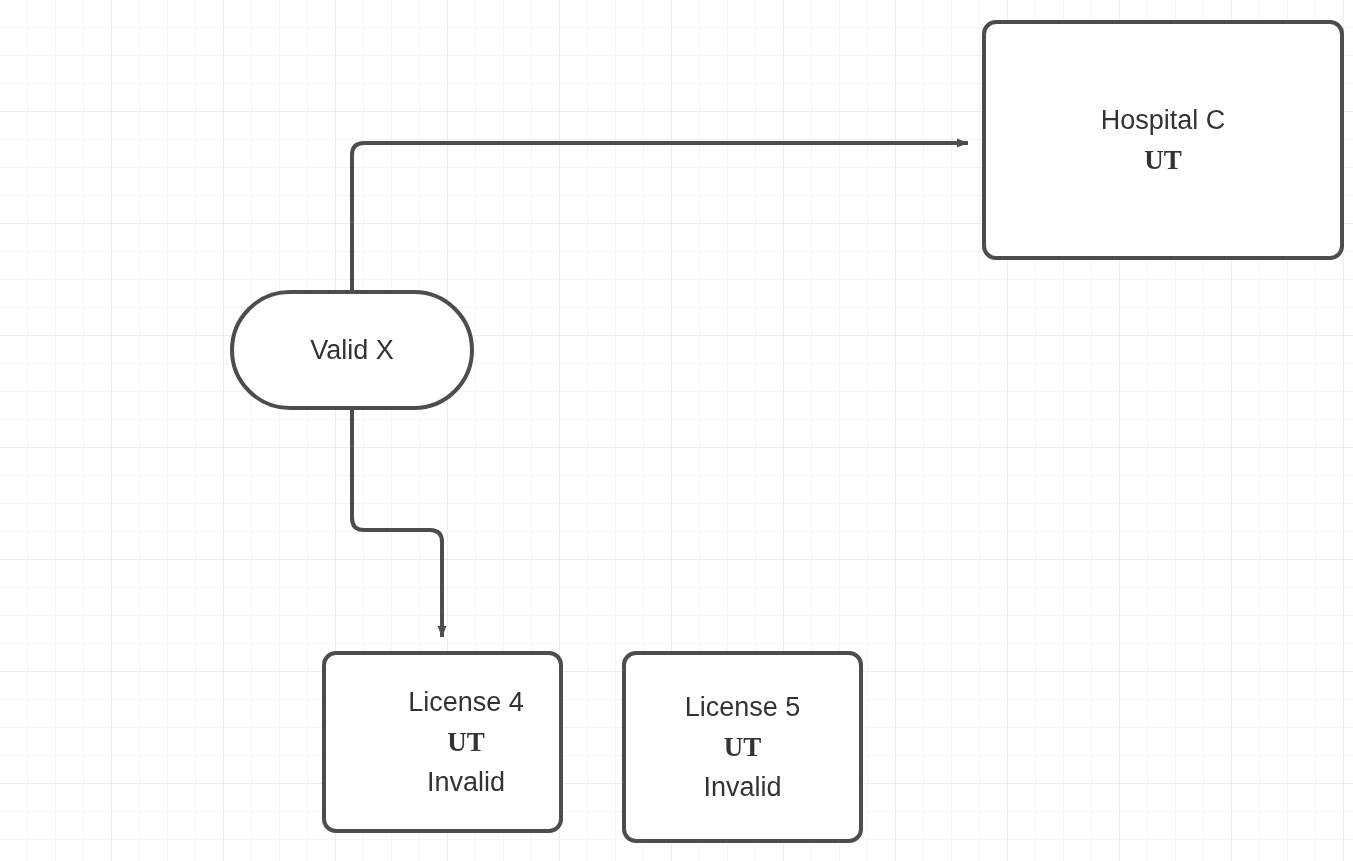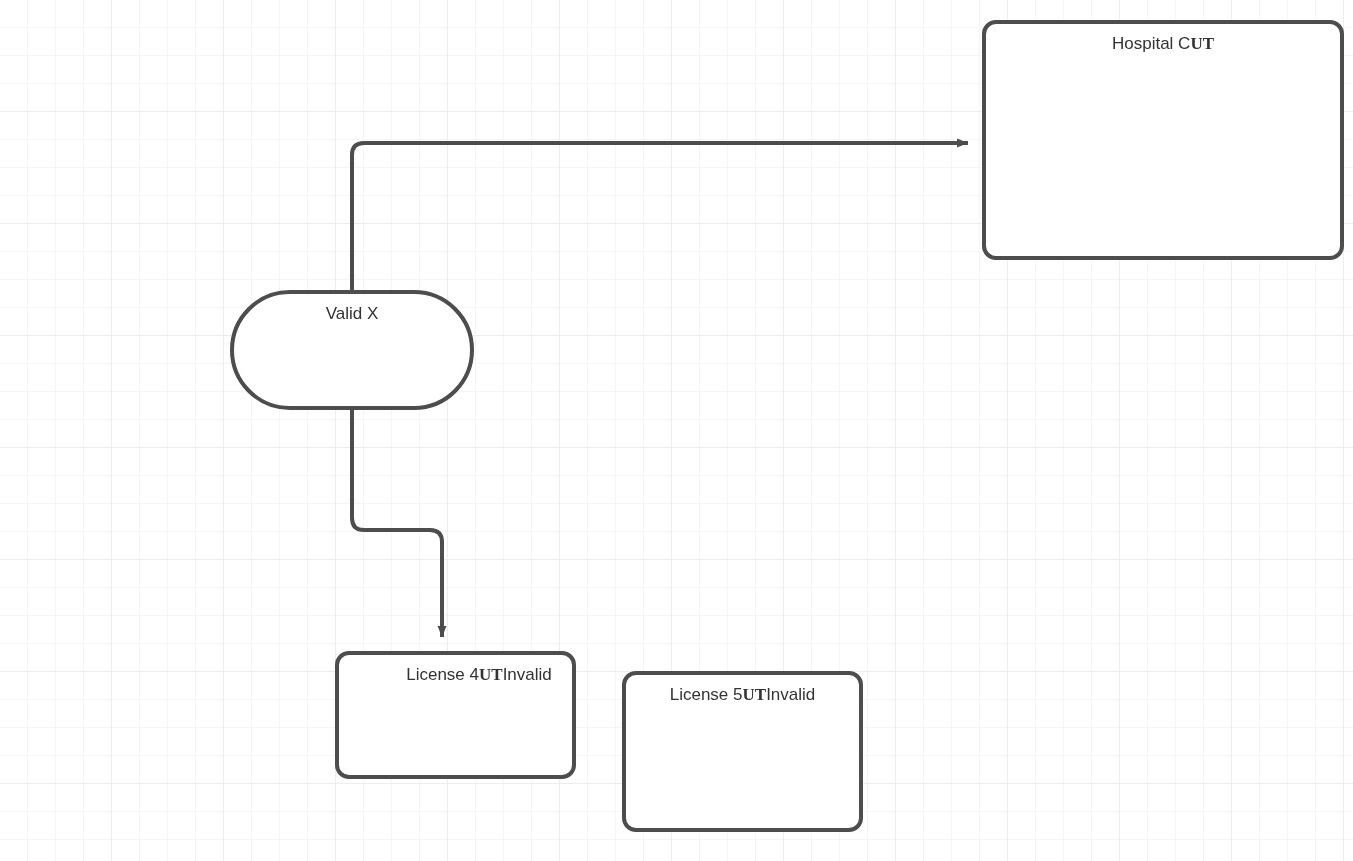--- a/index.html
+++ b/index.html
@@ -28,38 +28,38 @@
     width: 1353px;
     height: 861px;
     pointer-events: none;
   }
   .node {
     position: absolute;
     box-sizing: border-box;
     background: #ffffff;
     border: 4px solid #4d4d4d;
     display: flex;
-    flex-direction: row;
-    align-items: flex-start;
+    flex-direction: column;
+    align-items: center;
     justify-content: center;
     color: #333333;
-    font-size: 17px;
+    font-size: 27px;
     line-height: 40px;
     text-align: center;
   }
   .node.rect { border-radius: 14px; }
   .node.pill { border-radius: 999px; }
   .node .bold { font-weight: bold; font-family: Liberation Serif, serif; }
   .node .line { display: block; white-space: nowrap; }
 
   #node-hospital-c { left: 982px; top: 20px; width: 362px; height: 240px; }
   #node-doctor-x   { left: 230px; top: 290px; width: 244px; height: 120px; }
   #node-license-1  { left: 21px;  top: 651px; width: 241px; height: 182px; }
-  #node-license-4  { left: 335px; top: 651px; width: 241px; height: 128px; padding-left: 47px; }
-  #node-license-5  { left: 622px; top: 671px; width: 241px; height: 161px; }
+  #node-license-4  { left: 322px; top: 651px; width: 241px; height: 182px; padding-left: 47px; }
+  #node-license-5  { left: 622px; top: 651px; width: 241px; height: 192px; }
 </style>
 </head>
 <body>
 
 <div id="canvas">
 
   <svg class="edge-layer" width="1353" height="861" viewBox="0 0 1353 861">
     <defs>
       <marker id="arrow-right" markerWidth="12" markerHeight="12" refX="11" refY="5" orient="auto" markerUnits="userSpaceOnUse">
         <path d="M0,0.5 L11,5 L0,9.5 z" fill="#4d4d4d"></path>

